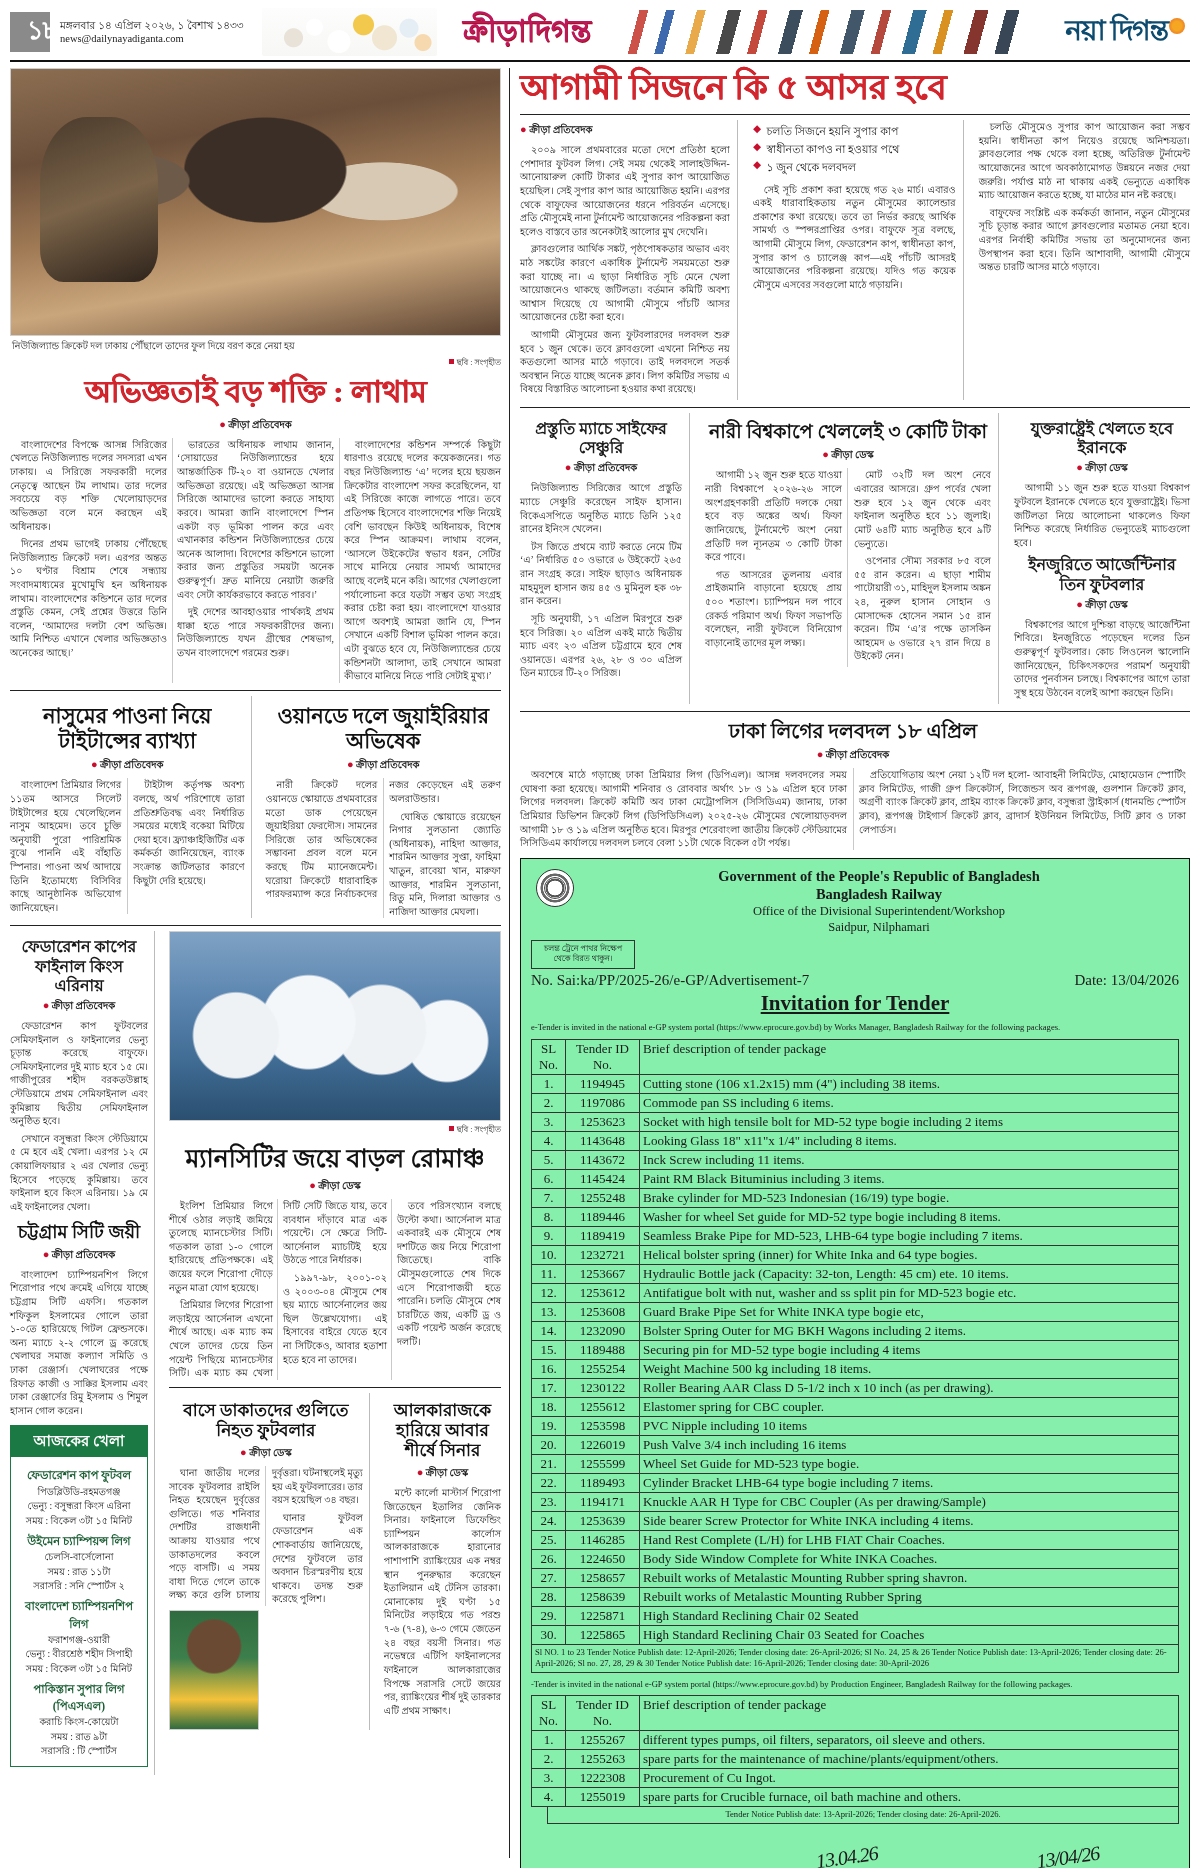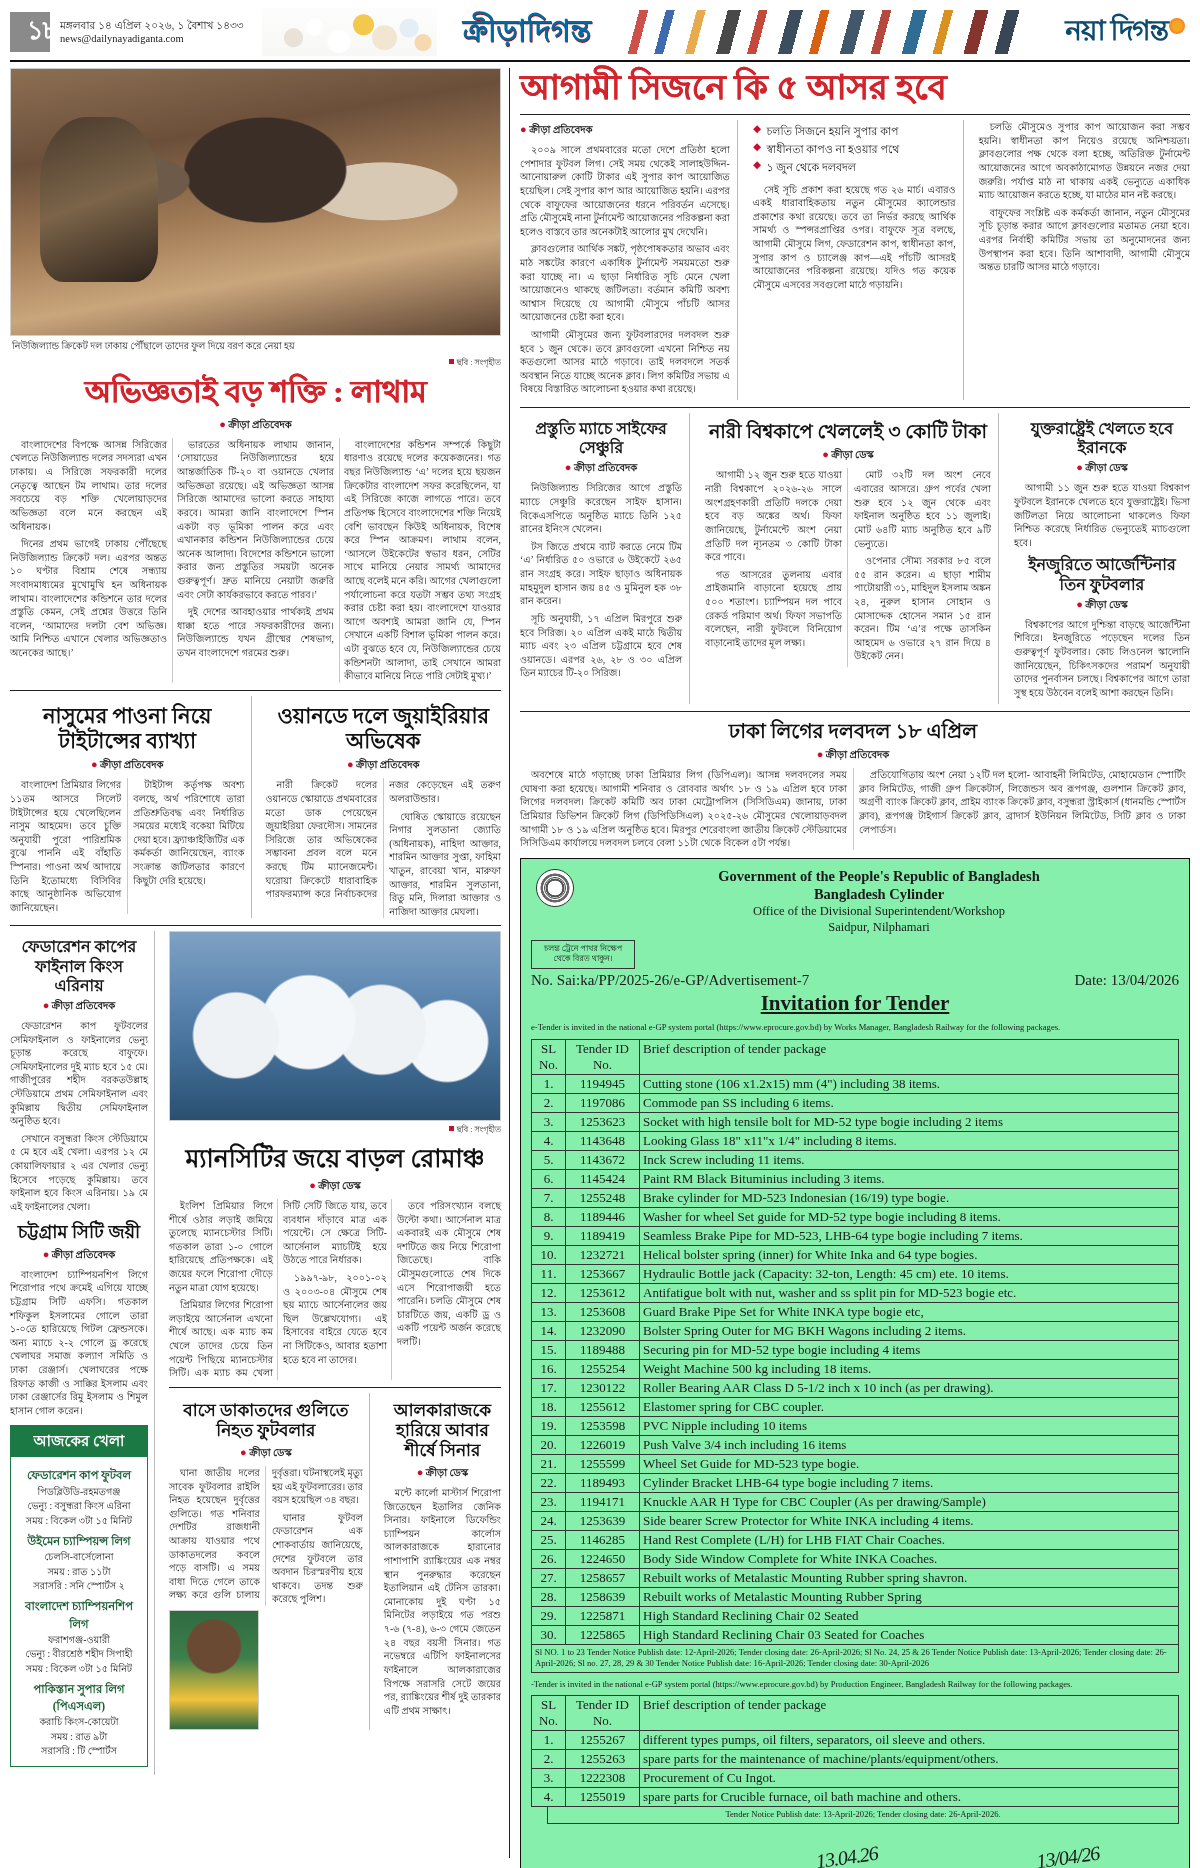--- a/index.html
+++ b/index.html
@@ -30,21 +30,21 @@
        radial-gradient(circle at 30% 40%, #fff 0 8px, transparent 9px),
        radial-gradient(circle at 44% 70%, #fff 0 11px, transparent 12px),
        radial-gradient(circle at 58% 35%, #f2c94c 0 10px, transparent 11px),
        radial-gradient(circle at 70% 62%, #f0e6d2 0 12px, transparent 13px),
        radial-gradient(circle at 84% 42%, #e6eef5 0 9px, transparent 10px),
        radial-gradient(circle at 92% 72%, #f7d9b0 0 8px, transparent 9px),
        linear-gradient(#fdfdfd,#f7f7f5);
   }
   .mh-sport {
     margin-left:26px; font-family:"Liberation Serif", serif;
-    font-size:30px; font-weight:bold; color:#0369a1; letter-spacing:0px;
+    font-size:30px; font-weight:bold; color:#be185d; letter-spacing:0px;
     text-shadow:0.5px 0.5px 0 #a31018;
   }
   .mh-athletes { flex:1; height:44px; margin:0 22px; border-radius:2px;
      background:
        linear-gradient(105deg, transparent 0 6%, #c8443a 6% 8%, transparent 8% 12%,
         #2f5fa8 12% 14%, transparent 14% 19%, #e8a33d 19% 21%, transparent 21% 26%,
         #3a3a3a 26% 29%, transparent 29% 33%, #c0392b 33% 35%, transparent 35% 40%,
         #2c3e50 40% 43%, transparent 43% 47%, #d35400 47% 49%, transparent 49% 54%,
         #34495e 54% 57%, transparent 57% 61%, #b03a2e 61% 63%, transparent 63% 68%,
         #1f618d 68% 71%, transparent 71% 75%, #d68910 75% 77%, transparent 77% 82%,
@@ -396,21 +396,21 @@
         </div>
       </div>
 
       <div class="tender">
         <div class="t-head">
           <div class="t-emblem">
             <div class="seal"></div>
           </div>
           <div class="t-title">
             <div class="l1">Government of the People's Republic of Bangladesh</div>
-            <div class="l2">Bangladesh Cylinder</div>
+            <div class="l2">Bangladesh Railway</div>
             <div class="l3">Office of the Divisional Superintendent/Workshop</div>
             <div class="l4">Saidpur, Nilphamari</div>
           </div>
         </div>
         <div style="display:flex; align-items:flex-start;">
           <div class="t-warn">চলন্ত ট্রেনে পাথর নিক্ষেপ থেকে বিরত থাকুন।</div>
           <div style="flex:1;"></div>
         </div>
         <div class="t-refrow">
           <span>No. Sai:ka/PP/2025-26/e-GP/Advertisement-7</span>

